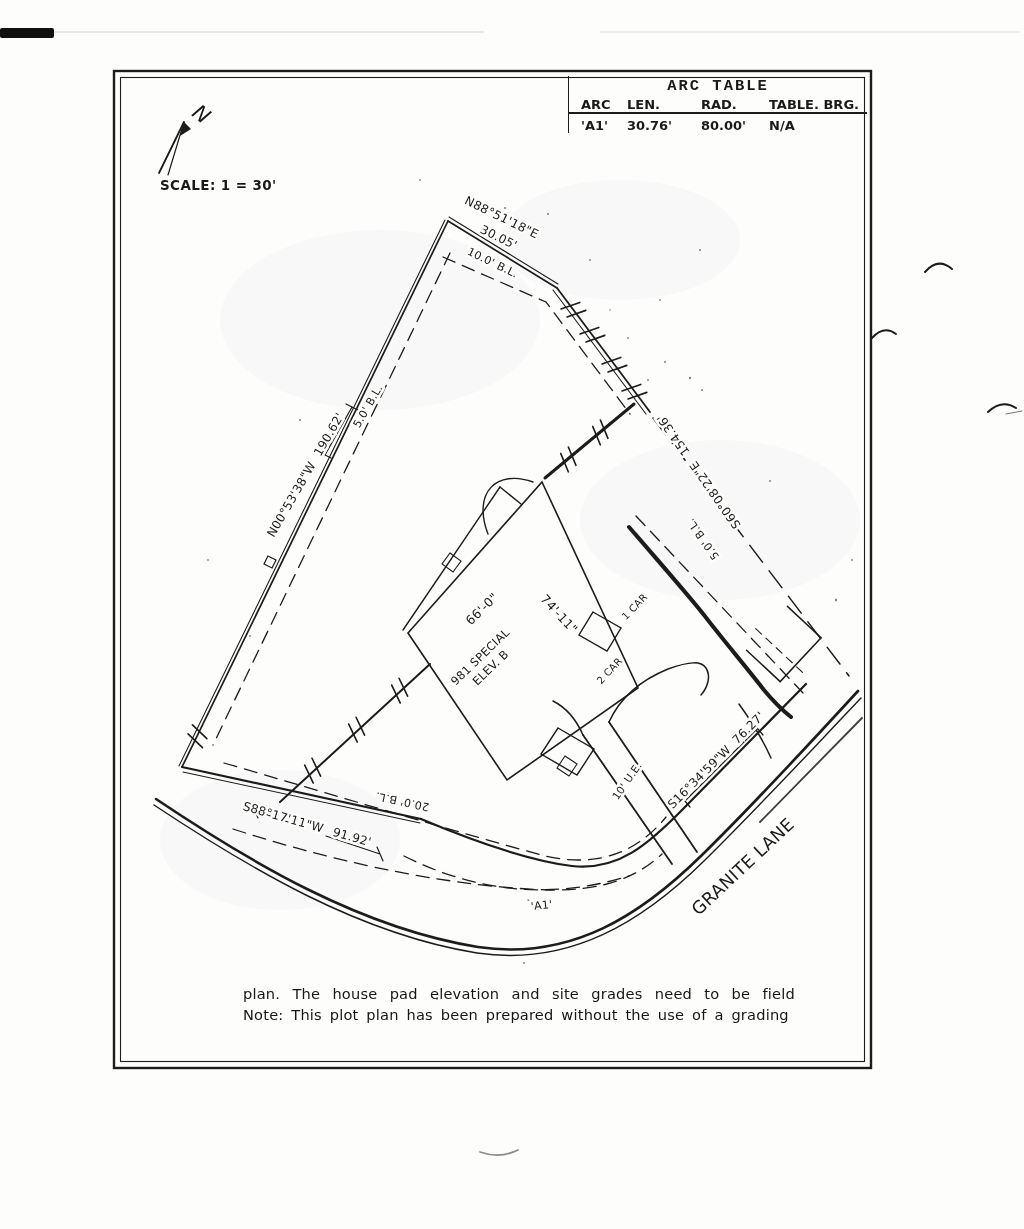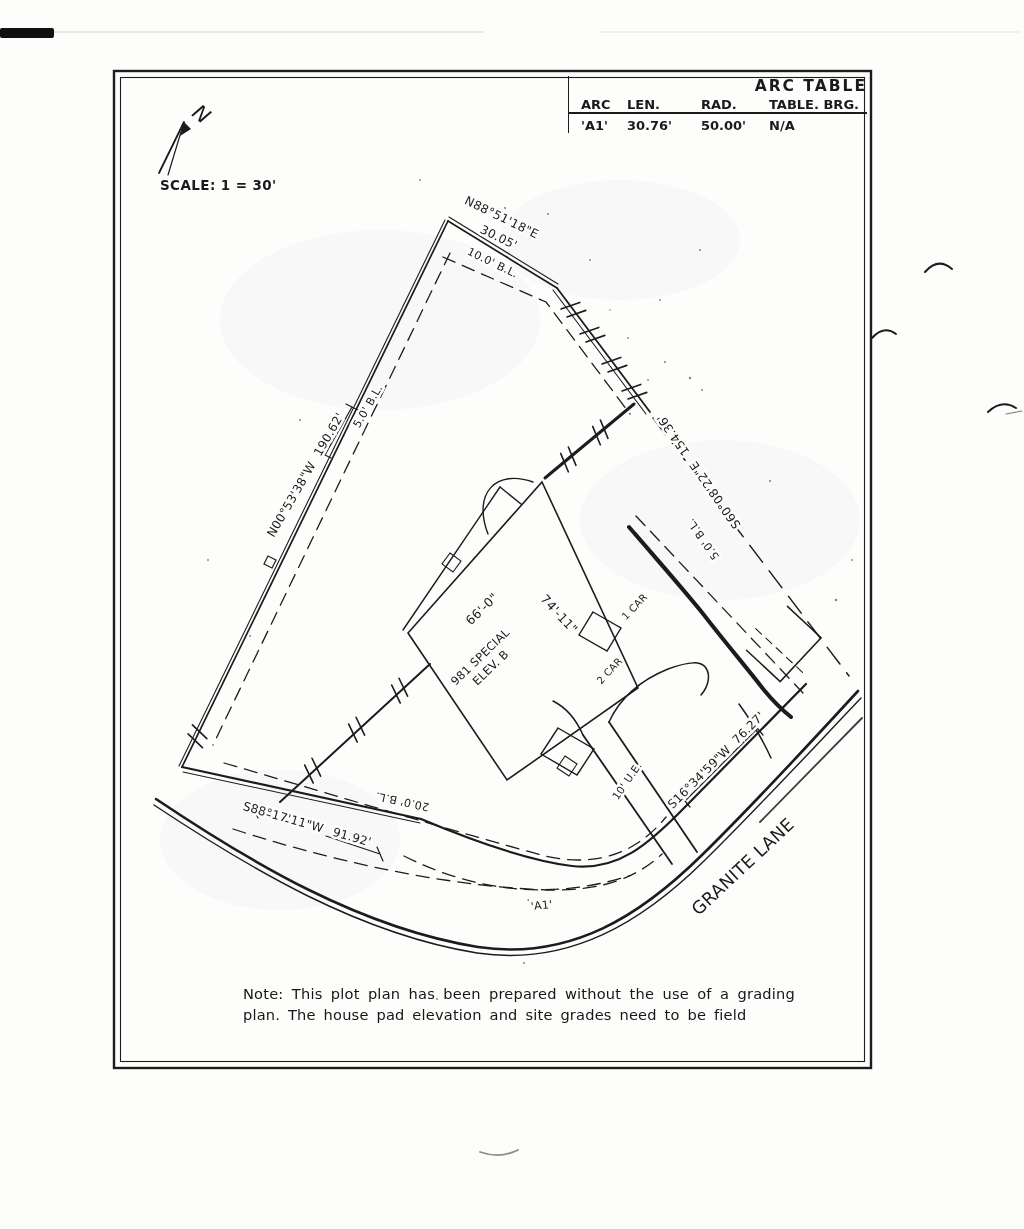--- a/index.html
+++ b/index.html
@@ -12,22 +12,23 @@
   
   .ink{stroke:#1c1c1c;fill:none;stroke-linecap:round;}
   .lbl{font-family:"DejaVu Sans",sans-serif;fill:#1a1a1a;text-anchor:middle;letter-spacing:.3px;}
   .halo{stroke:#fdfdfc;stroke-width:5px;paint-order:stroke;}
   
   .arc-table{
     position:absolute;left:568px;top:76px;width:298px;
     border-left:1.6px solid #1c1c1c;
   }
   .arc-table .title{
-    text-align:right;font-size:15.5px;font-weight:600;letter-spacing:2px;
+    text-align:center;font-size:15.5px;font-weight:600;letter-spacing:2px;
     padding:1px 0 2px 0;
+    font-family:Liberation Mono, monospace;
   }
   .arc-row{
     display:grid;grid-template-columns:46px 74px 68px 110px;
     padding-left:12px;font-size:13px;
   }
   .arc-row.head{font-weight:600;border-bottom:2px solid #1c1c1c;padding-bottom:0;}
   .arc-row.data{padding-top:4px;font-weight:600;}
   
   .scale-label{
     position:absolute;left:127px;top:177px;
@@ -220,25 +221,25 @@
   <div class="title">ARC TABLE</div>
   <div class="arc-row head">
     <span>ARC</span>
     <span>LEN.</span>
     <span>RAD.</span>
     <span>TABLE. BRG.</span>
   </div>
   <div class="arc-row data">
     <span>'A1'</span>
     <span>30.76'</span>
-    <span>50.00'</span>
+    <span>80.00'</span>
     <span>N/A</span>
   </div>
 </div>
 
 <div class="scale-label">SCALE: 1 = 30'</div>
 
 <div class="plot-note">
+  <div class="note-line">plan.  The house pad elevation and site grades need to be field</div>
   <div class="note-line">Note: This plot plan has been prepared without the use of a grading</div>
-  <div class="note-line">plan.  The house pad elevation and site grades need to be field</div>
 </div>
 
 </div>
 
 </body></html>

